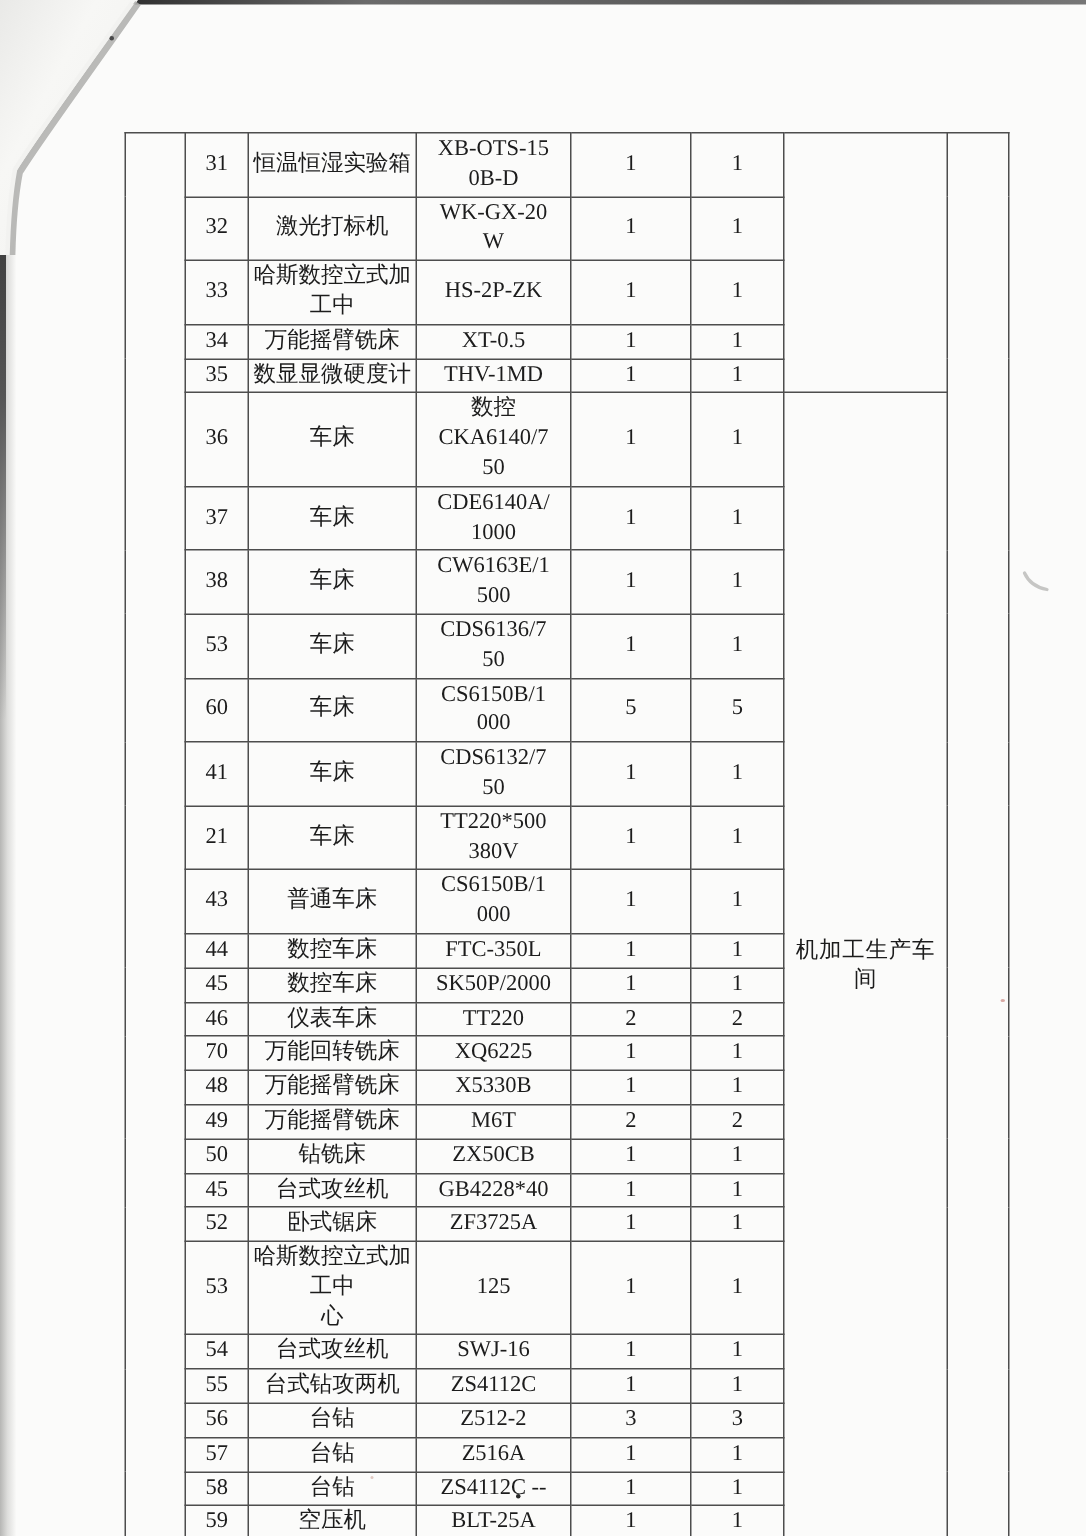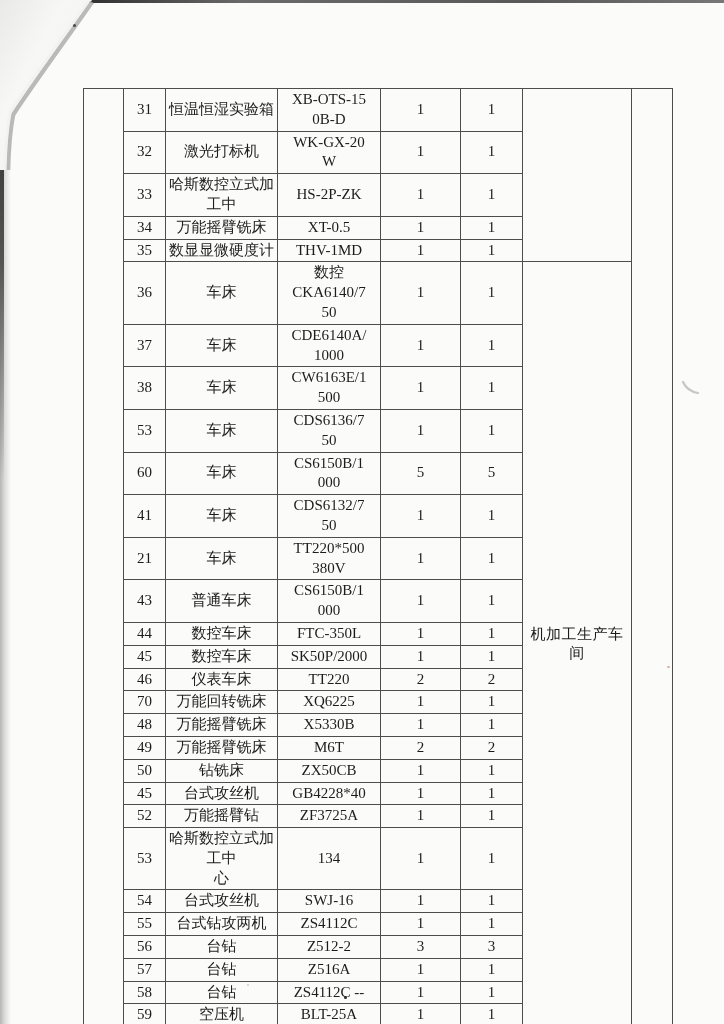--- a/index.html
+++ b/index.html
@@ -243,30 +243,30 @@
       </tr>
       <tr>
         <td>45</td>
         <td>台式攻丝机</td>
         <td>GB4228*40</td>
         <td>1</td>
         <td>1</td>
       </tr>
       <tr>
         <td>52</td>
-        <td>万能摇臂钻</td>
+        <td>卧式锯床</td>
         <td>ZF3725A</td>
         <td>1</td>
         <td>1</td>
       </tr>
       <tr>
         <td>53</td>
         <td>哈斯数控立式加工中
 心</td>
-        <td>134</td>
+        <td>125</td>
         <td>1</td>
         <td>1</td>
       </tr>
       <tr>
         <td>54</td>
         <td>台式攻丝机</td>
         <td>SWJ-16</td>
         <td>1</td>
         <td>1</td>
       </tr>

